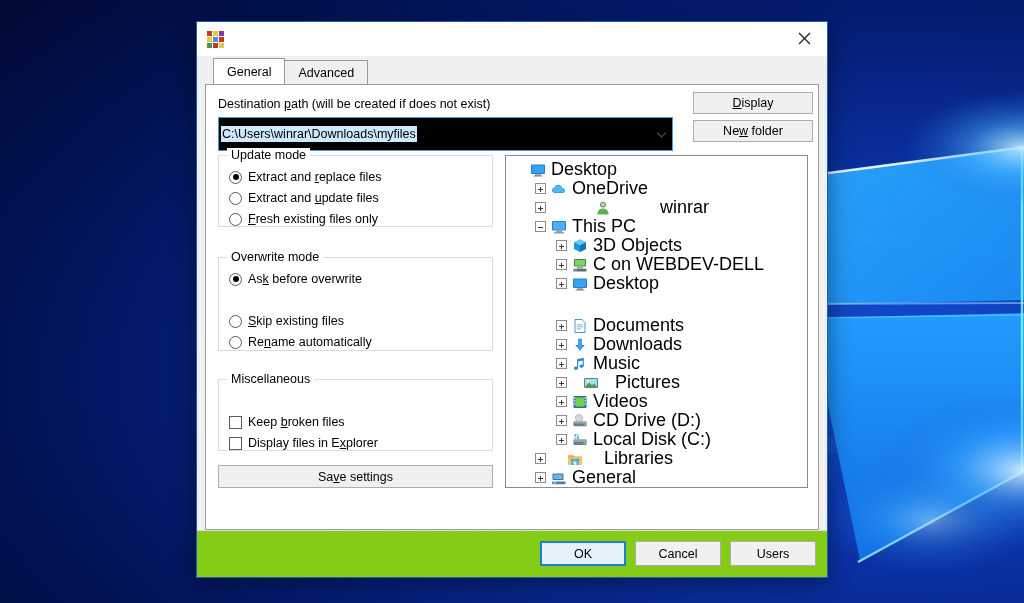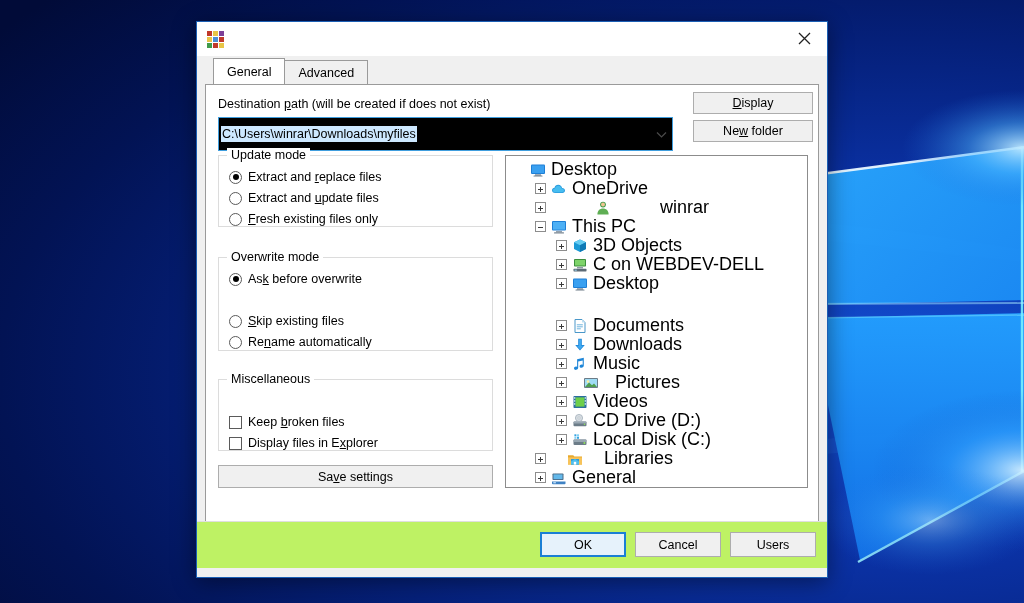--- a/index.html
+++ b/index.html
@@ -256,23 +256,23 @@
     content:"";
     position:absolute; left:4px; top:2.5px;
     width:1px; height:5px; background:#3a3a3a;
   }
   .tnode .nospace { width:16px; flex:none; }
   .tnode .ticon { width: 16px; height: 16px; margin-right: 5px; flex: none; }
 
   
   .bottombar {
     position: absolute;
-    left: 0; right: 0; bottom: 9px;
+    left: 0; right: 0; bottom: 0;
     height: 46px;
-    background: #bef264;
+    background: #84cc16;
     border-top: 1px solid #dfdfdf;
     margin-top: 48px;
   }
   .dlg-btn {
     position: absolute;
     width: 86px; height: 25px;
     background: #f0f0f0;
     border: 1px solid #adadad;
     box-sizing: border-box;
     font-size: 12.5px;

